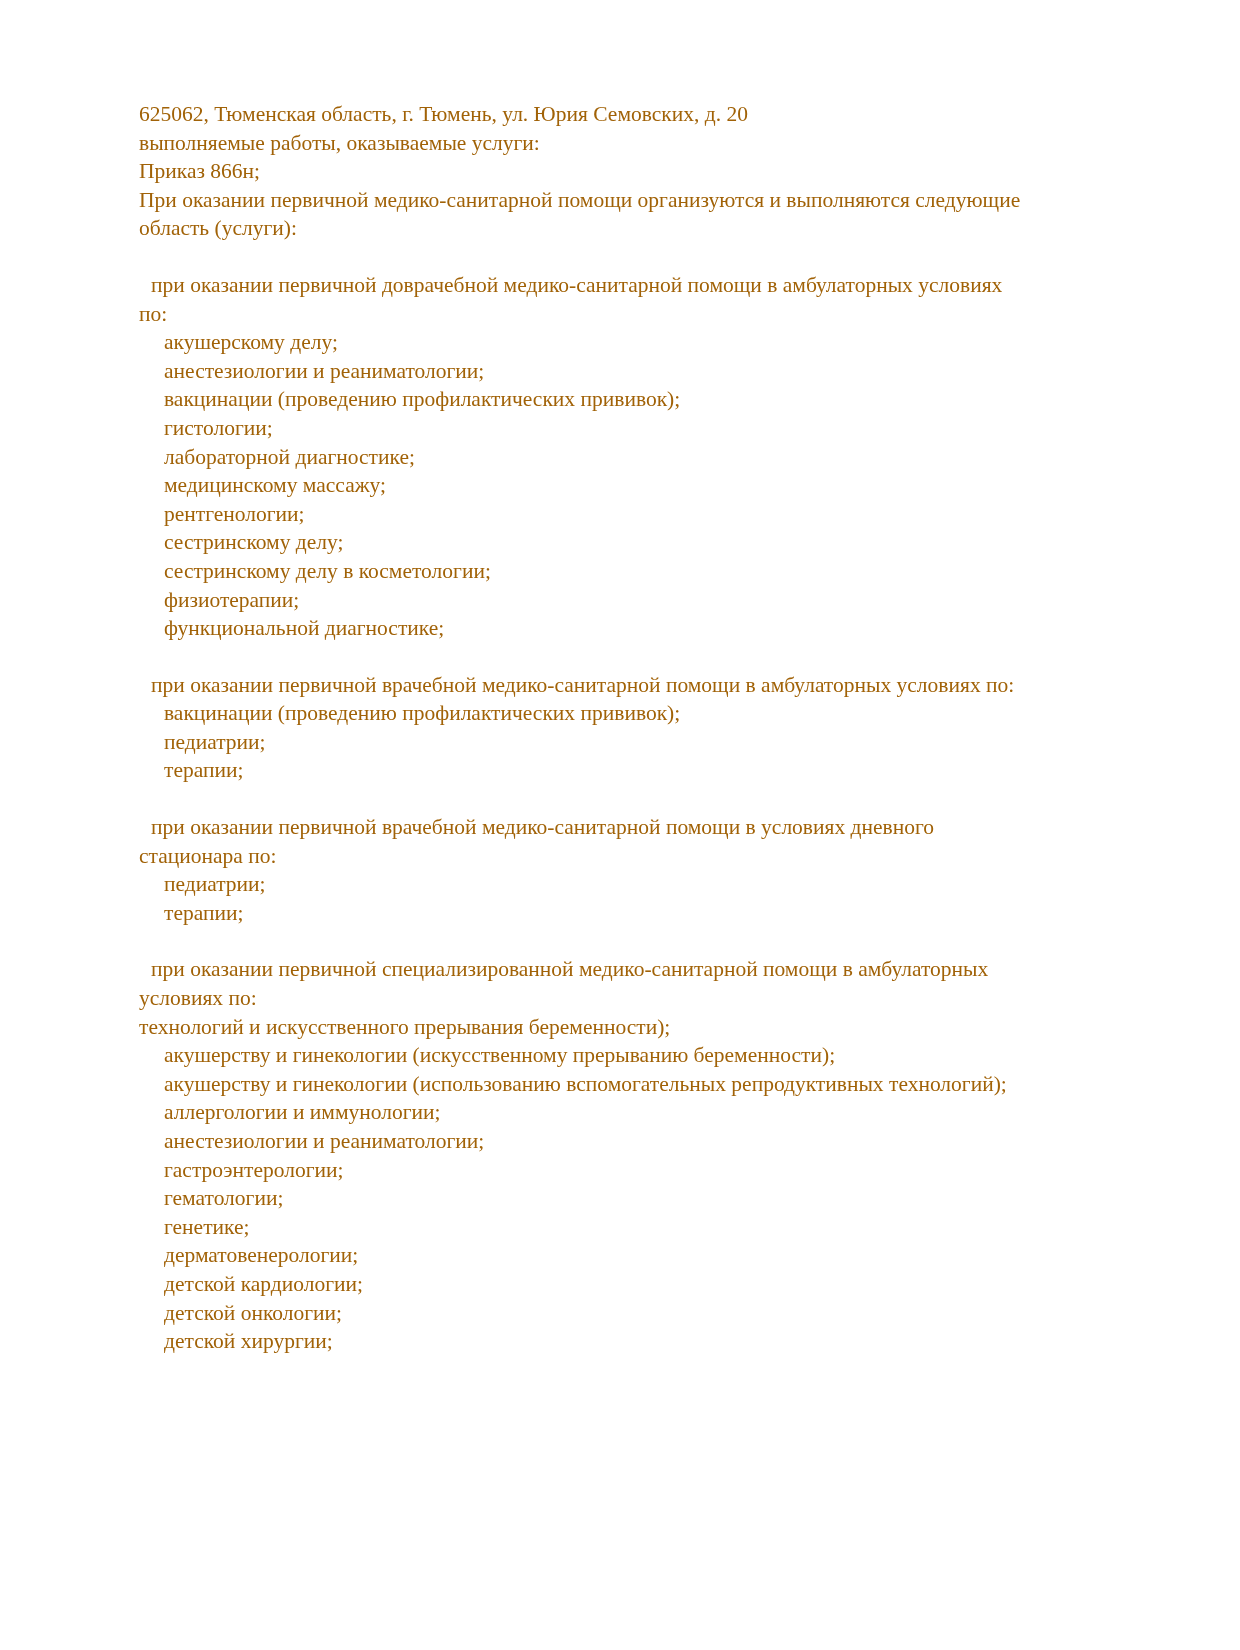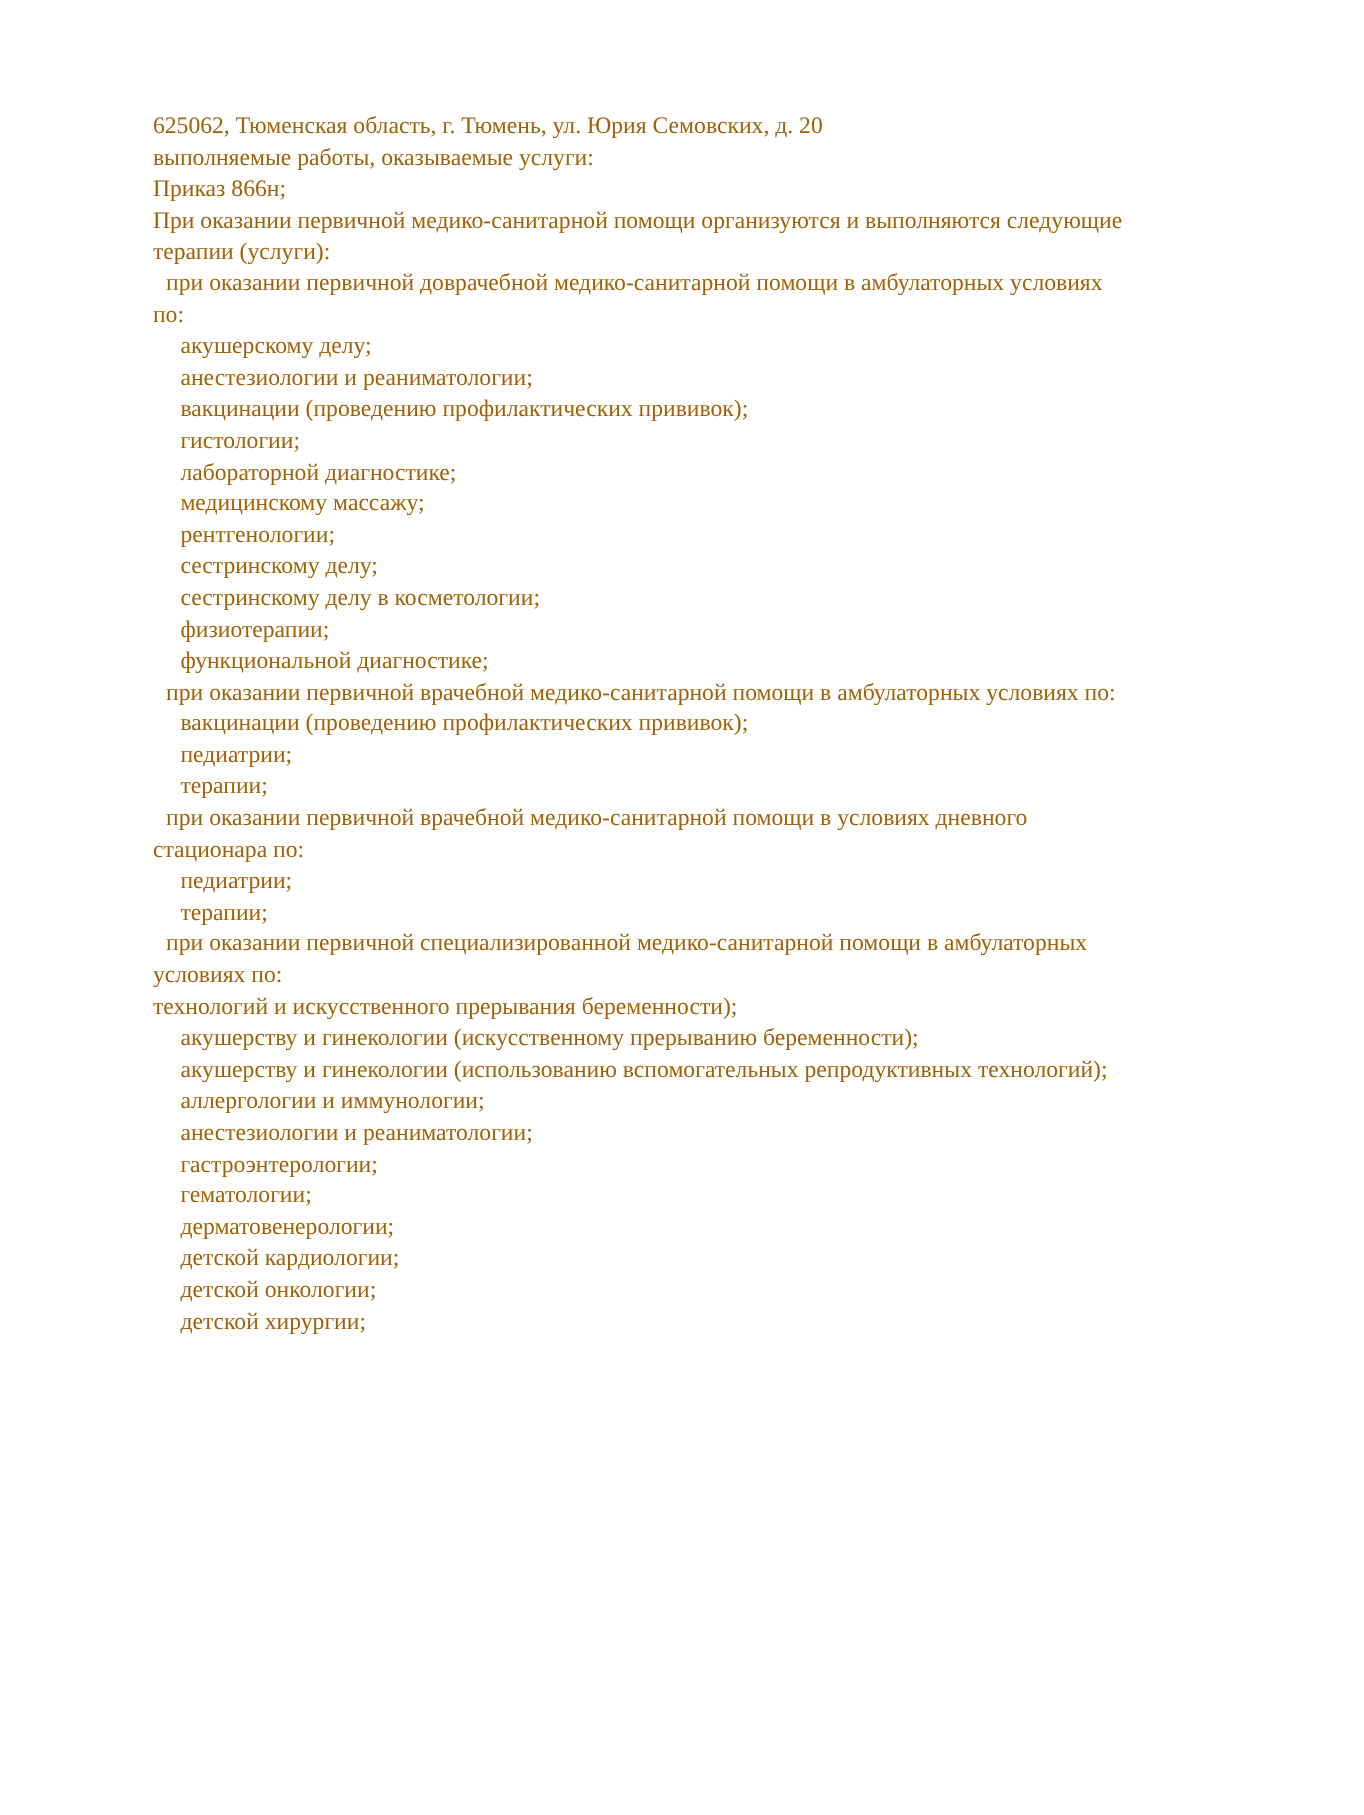--- a/index.html
+++ b/index.html
@@ -21,32 +21,32 @@
       font-family: "Liberation Serif", "DejaVu Serif", serif;
       font-size: 21.5px;
       line-height: 28.6px;
       color: #a16207;
     }
     .line {
       white-space: pre-wrap;
       margin: 0;
     }
     .lvl0 { padding-left: 0; }
-    .lvl1 { padding-left: 12px; }
+    .lvl1 { padding-left: 12px; margin-top: 28px; }
     .lvl2 { padding-left: 25px; }
   </style>
 </head>
 <body>
 
 <div class="page">
   <p class="line lvl0">625062, Тюменская область, г. Тюмень, ул. Юрия Семовских, д. 20</p>
   <p class="line lvl0">выполняемые работы, оказываемые услуги:</p>
   <p class="line lvl0">Приказ 866н;</p>
   <p class="line lvl0">При оказании первичной медико-санитарной помощи организуются и выполняются следующие</p>
-  <p class="line lvl0">терапии (услуги):</p>
+  <p class="line lvl0">область (услуги):</p>
 
   <div>
     <p class="line lvl1">при оказании первичной доврачебной медико-санитарной помощи в амбулаторных условиях</p>
     <p class="line lvl0">по:</p>
     <p class="line lvl2">акушерскому делу;</p>
     <p class="line lvl2">анестезиологии и реаниматологии;</p>
     <p class="line lvl2">вакцинации (проведению профилактических прививок);</p>
     <p class="line lvl2">гистологии;</p>
     <p class="line lvl2">лабораторной диагностике;</p>
     <p class="line lvl2">медицинскому массажу;</p>
@@ -74,18 +74,19 @@
   <div>
     <p class="line lvl1">при оказании первичной специализированной медико-санитарной помощи в амбулаторных</p>
     <p class="line lvl0">условиях по:</p>
     <p class="line lvl0">технологий и искусственного прерывания беременности);</p>
     <p class="line lvl2">акушерству и гинекологии (искусственному прерыванию беременности);</p>
     <p class="line lvl2">акушерству и гинекологии (использованию вспомогательных репродуктивных технологий);</p>
     <p class="line lvl2">аллергологии и иммунологии;</p>
     <p class="line lvl2">анестезиологии и реаниматологии;</p>
     <p class="line lvl2">гастроэнтерологии;</p>
     <p class="line lvl2">гематологии;</p>
+    <p class="line lvl2">генетике;</p>
     <p class="line lvl2">дерматовенерологии;</p>
     <p class="line lvl2">детской кардиологии;</p>
     <p class="line lvl2">детской онкологии;</p>
     <p class="line lvl2">детской хирургии;</p>
   </div>
 </div>
 
 </body></html>

